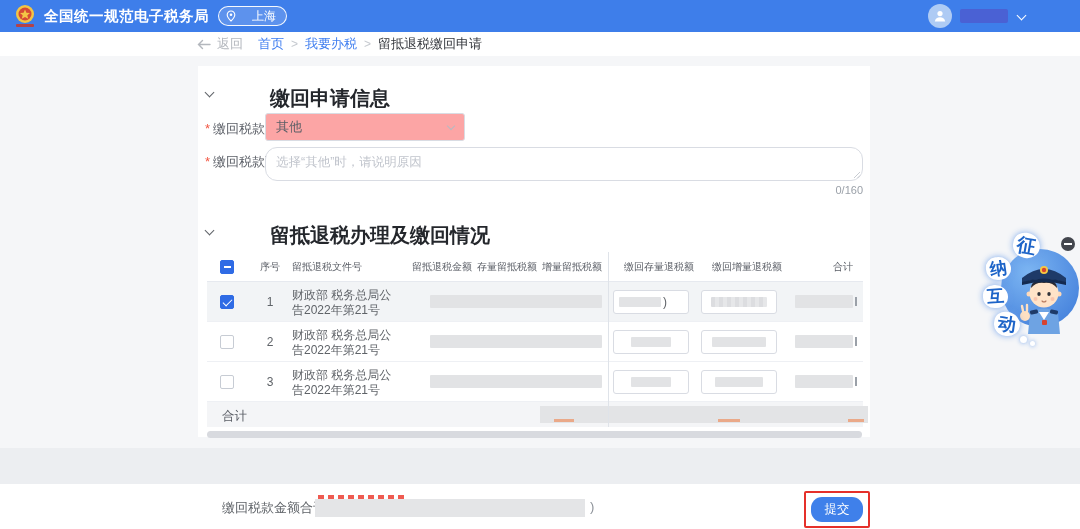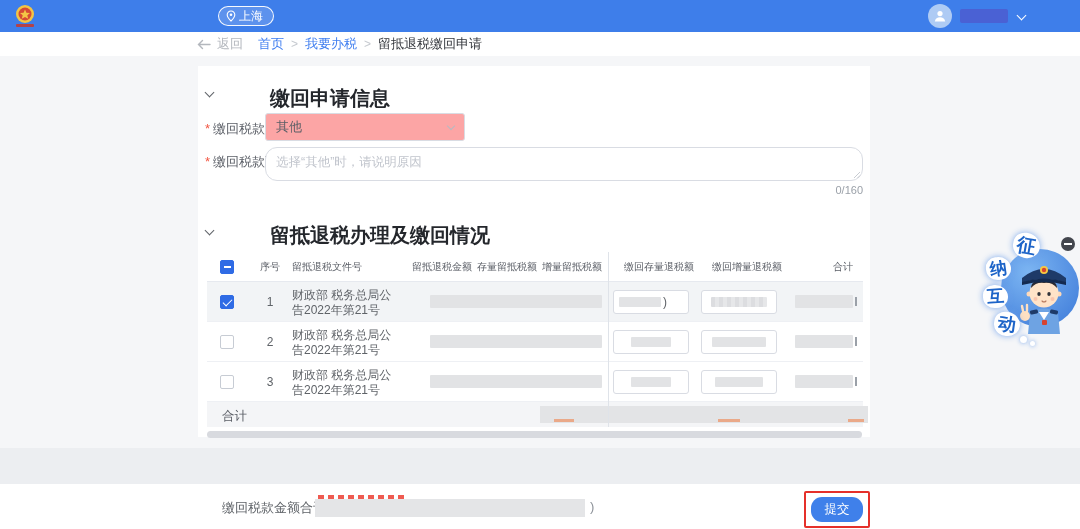--- a/index.html
+++ b/index.html
@@ -5,21 +5,21 @@
   * { margin:0; padding:0; box-sizing:border-box; }
   html,body { width:1080px; height:529px; overflow:hidden; }
   body { font-family:"Liberation Sans","DejaVu Sans",sans-serif; background:#fff; position:relative; }
   #app { position:absolute; left:0; top:0; width:1080px; height:529px; background:#fff; }
   .abs { position:absolute; }
 
   
   .app-header { left:0; top:0; width:1080px; height:32px; background:#3e7eea; display:flex; align-items:center; }
   .logo { position:absolute; left:12px; top:3px; width:26px; height:26px; }
   .app-title { position:absolute; left:44px; top:0; line-height:32px; color:#fff; font-size:14.5px; font-weight:bold; letter-spacing:.5px; }
-  .loc-pill { position:absolute; left:218px; top:6px; height:20px; padding:0 10px 0 7px; border:1px solid rgba(255,255,255,.95); border-radius:11px; background:rgba(255,255,255,.16); display:flex; align-items:center; gap:3px; color:#fff; font-size:12px; cursor:pointer; }
+  .loc-pill { position:absolute; left:218px; top:6px; height:20px; padding:0 10px 0 7px; border:1px solid rgba(255,255,255,.95); border-radius:11px; background:rgba(255,255,255,.16); display:flex; align-items:center; gap:16px; color:#fff; font-size:12px; cursor:pointer; }
   .avatar { position:absolute; left:928px; top:4px; width:24px; height:24px; border-radius:50%; background:#aecbf4; display:flex; align-items:center; justify-content:center; }
   .name-redact { position:absolute; left:960px; top:9px; width:48px; height:14px; border-radius:2px; background:#4a61d4; }
   .hdr-caret { position:absolute; left:1018px; top:12px; width:7px; height:7px; border-right:1.5px solid #fff; border-bottom:1.5px solid #fff; transform:rotate(45deg); }
 
   
   .crumb-bar { left:0; top:32px; width:1080px; height:24px; background:#fff; font-size:13px; }
   .back-group { position:absolute; left:197px; top:0; line-height:24px; color:#b3b7bd; display:flex; align-items:center; gap:6px; cursor:pointer; }
   .crumbs { position:absolute; left:258px; top:0; line-height:24px; }
   .crumb-link { color:#3f7ef0; cursor:pointer; }
   .crumb-sep { color:#c5c9cf; padding:0 7px; font-size:12px; }
@@ -96,20 +96,21 @@
 
 <div id="app">
 
   <div class="abs app-header">
     <svg class="logo" viewBox="0 0 26 26">
       <circle cx="13" cy="11" r="9" fill="#f3c545"></circle>
       <circle cx="13" cy="11" r="6.5" fill="#d64a35"></circle>
       <polygon points="13,6.5 14.4,9.8 18,10 15.3,12.3 16.2,15.8 13,13.9 9.8,15.8 10.7,12.3 8,10 11.6,9.8" fill="#f3c545"></polygon>
       <rect x="4" y="21" width="18" height="3" rx="1" fill="#c9372b" opacity="0.85"></rect>
     </svg>
+    <div class="app-title">全国统一规范电子税务局</div>
     <div class="loc-pill">
       <svg width="10" height="12" viewBox="0 0 10 12">
         <path d="M5 1 C2.8 1 1.2 2.7 1.2 4.8 C1.2 7.4 5 11 5 11 C5 11 8.8 7.4 8.8 4.8 C8.8 2.7 7.2 1 5 1 Z" fill="none" stroke="#fff" stroke-width="1.1"></path>
         <circle cx="5" cy="4.8" r="1.3" fill="#fff"></circle>
       </svg>
       <span>上海</span>
     </div>
     <div class="avatar">
       <svg width="14" height="14" viewBox="0 0 14 14">
         <circle cx="7" cy="4.6" r="2.6" fill="#fff"></circle>

